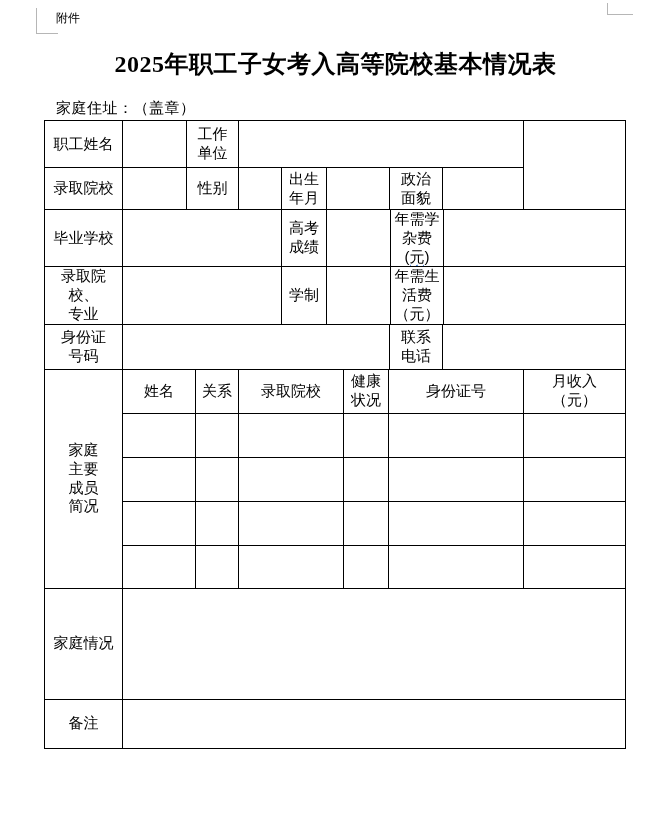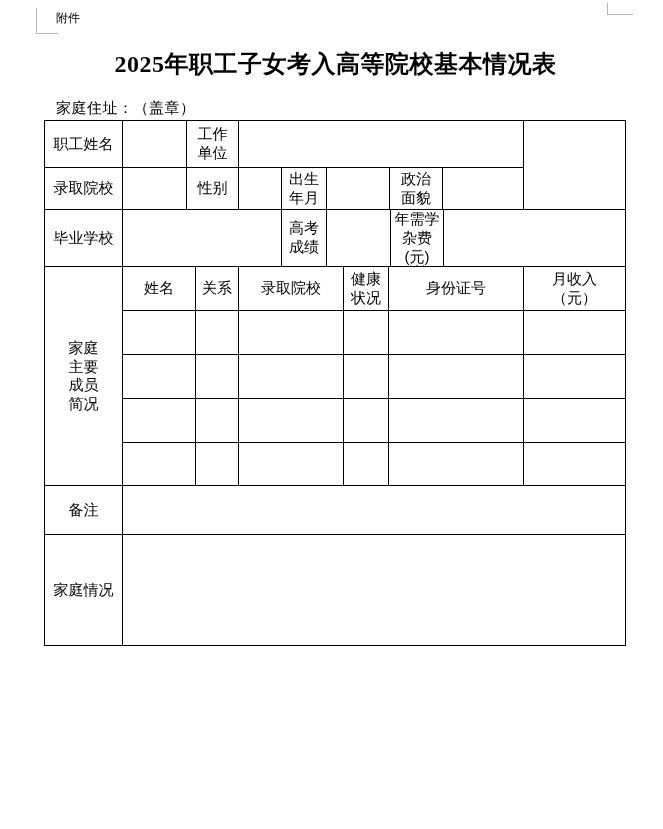--- a/index.html
+++ b/index.html
@@ -96,23 +96,52 @@
           <tr style="height:55px">
         <td class="lbl">毕业学校</td>
         <td class="val"></td>
         <td class="lbl">高考
 成绩</td>
         <td class="val"></td>
         <td class="lbl"><span>年需学
 杂费</span><br><span class="wavy">(元)</span></td>
         <td class="val"></td>
       </tr>
-    </tbody>
-      </table>
-
+      <tr style="height:53px">
+        <td class="lbl">录取院校、
+专业</td>
+        <td class="val"></td>
+        <td class="lbl">学制</td>
+        <td class="val"></td>
+        <td class="lbl">年需生
+活费
+（元）</td>
+        <td class="val"></td>
+      </tr>
+    </tbody>
+      </table>
+
+    <table>
+      <colgroup>
+        <col style="width:78px">
+          <col style="width:267px">
+          <col style="width:53px">
+          <col style="width:183px">
+      </colgroup>
+      <tbody>
+          <tr style="height:45px">
+        <td class="lbl">身份证
+号码</td>
+        <td class="val"></td>
+        <td class="lbl">联系
+电话</td>
+        <td class="val"></td>
+      </tr>
+    </tbody>
+      </table>
 
 
     <table>
       <colgroup>
         <col style="width:78px">
           <col style="width:73px">
           <col style="width:43px">
         <col style="width:105px">
           <col style="width:45px">
           <col style="width:135px">
@@ -167,34 +196,34 @@
       </tr>
     </tbody>
       </table>
 
     <table>
       <colgroup>
           <col style="width:78px">
           <col style="width:503px">
         </colgroup>
       <tbody>
-          <tr style="height:49px">
-        <td class="lbl">备注</td>
+          <tr style="height:111px">
+        <td class="lbl">家庭情况</td>
         <td class="val"></td>
       </tr>
     </tbody>
       </table>
 
     <table>
       <colgroup>
           <col style="width:78px">
           <col style="width:503px">
         </colgroup>
       <tbody>
-          <tr style="height:111px">
-        <td class="lbl">家庭情况</td>
+          <tr style="height:49px">
+        <td class="lbl">备注</td>
         <td class="val"></td>
       </tr>
     </tbody>
       </table>
 
   </div>
 </div>
 
 </body></html>

